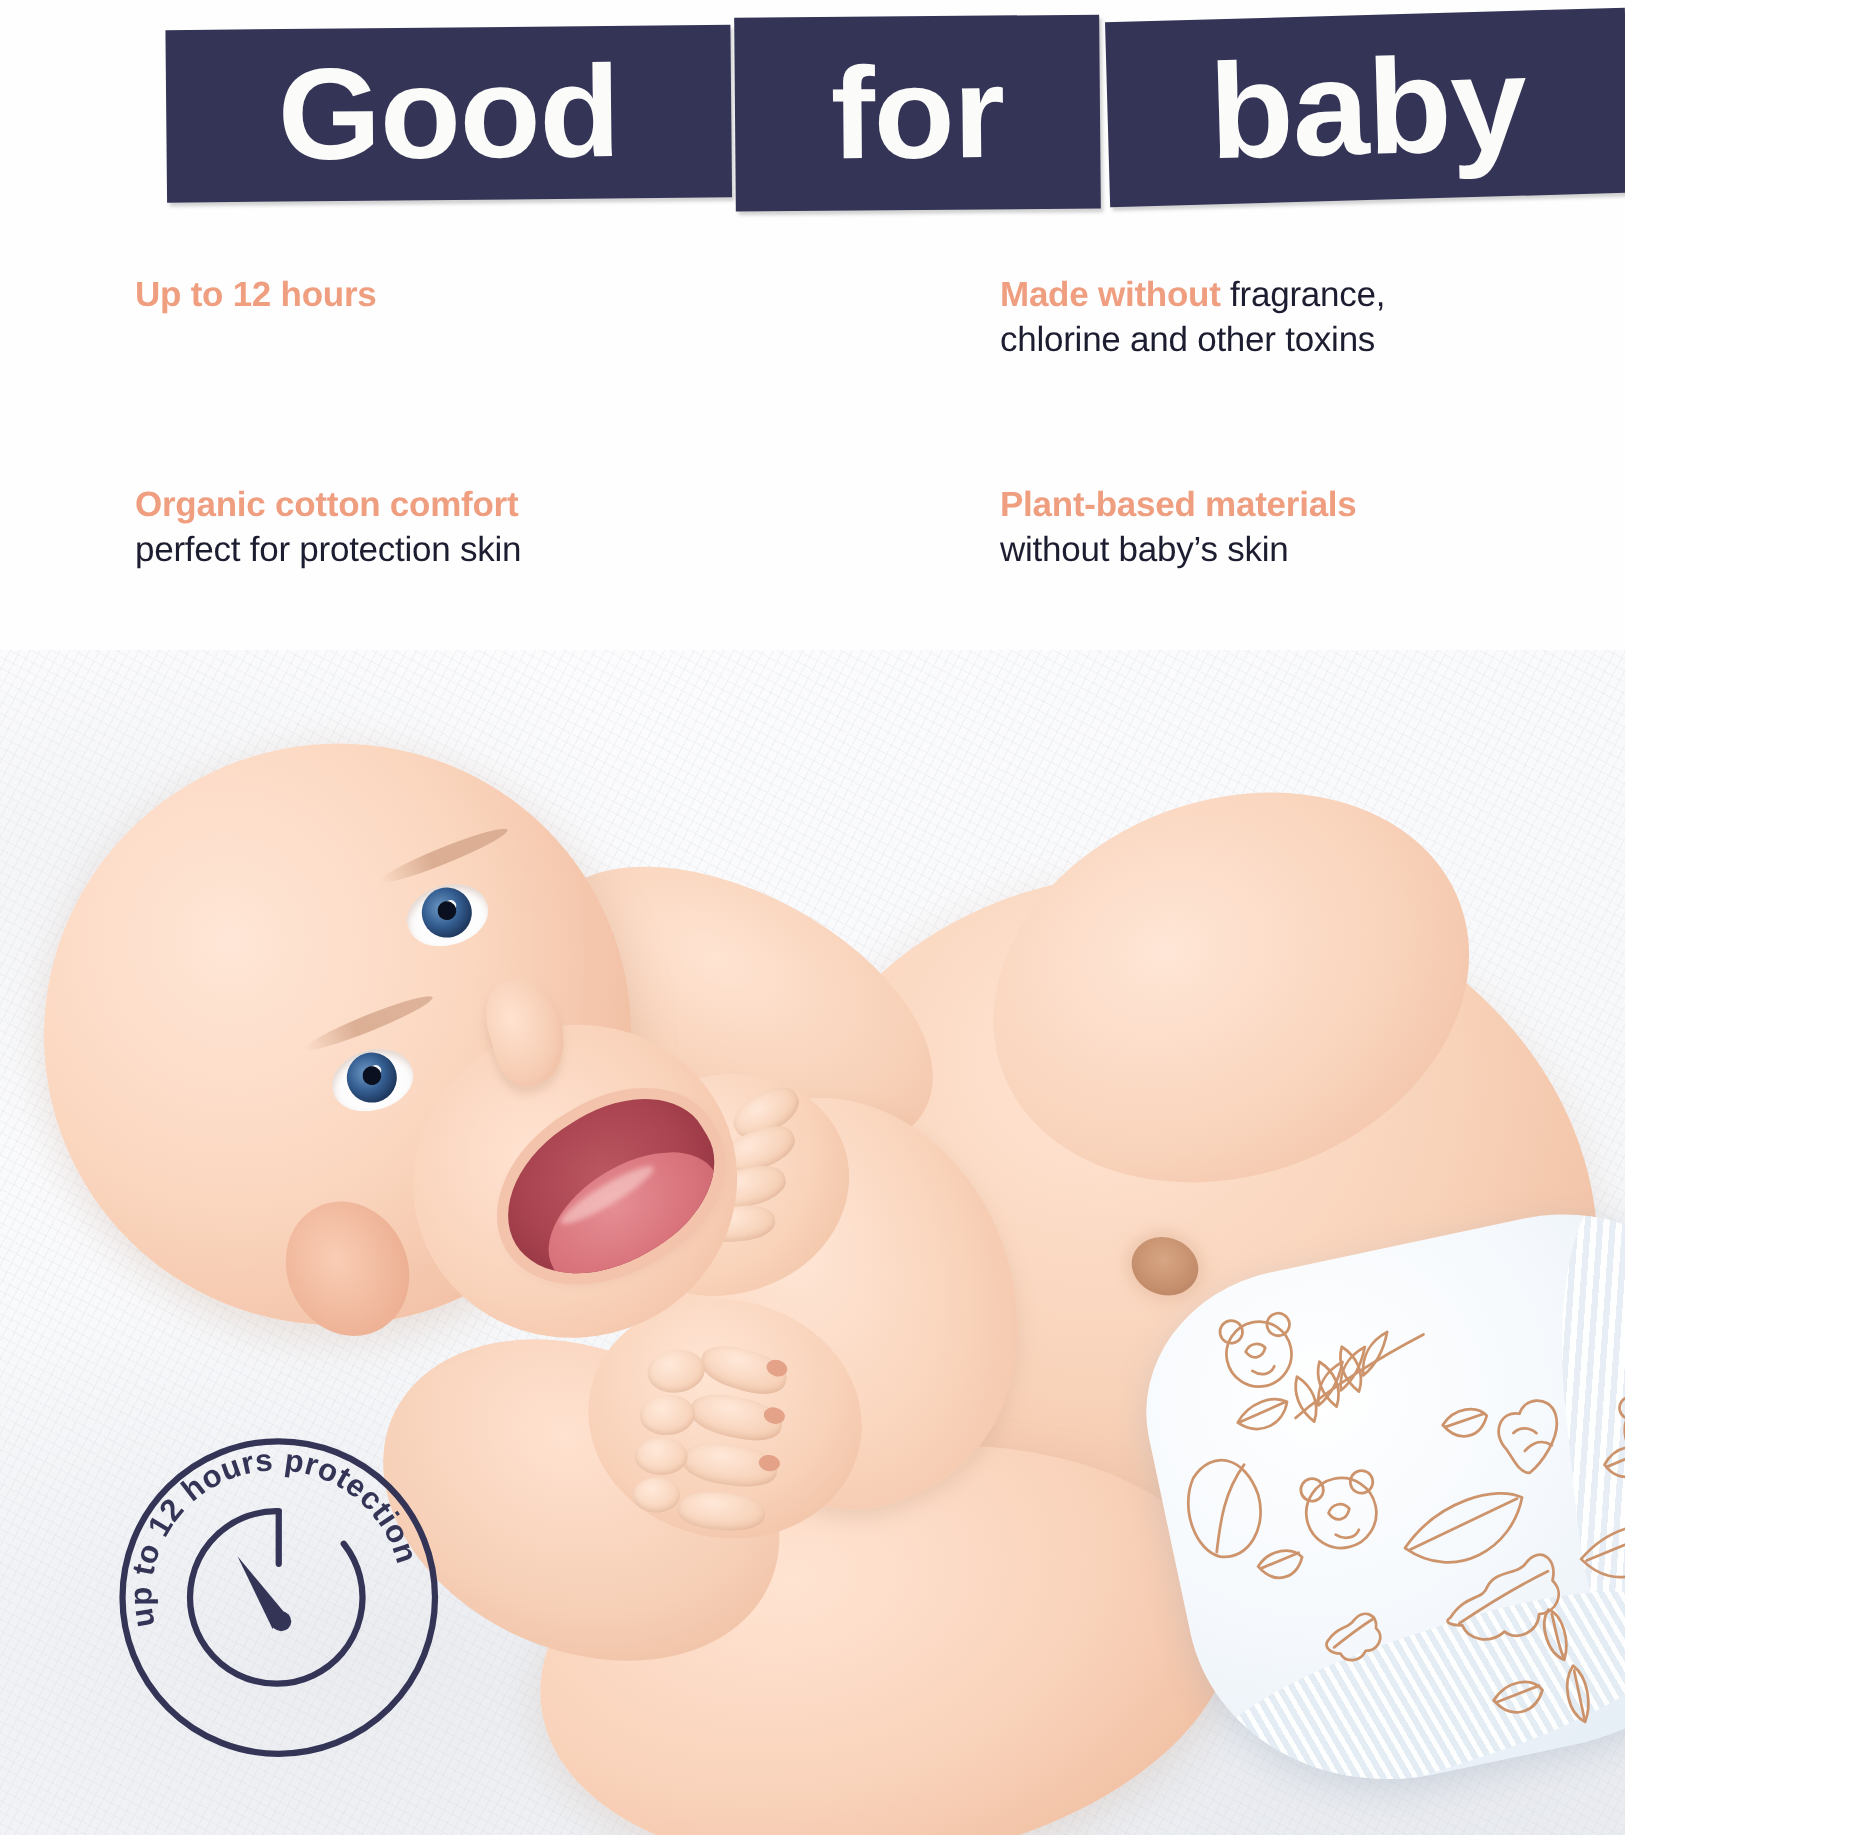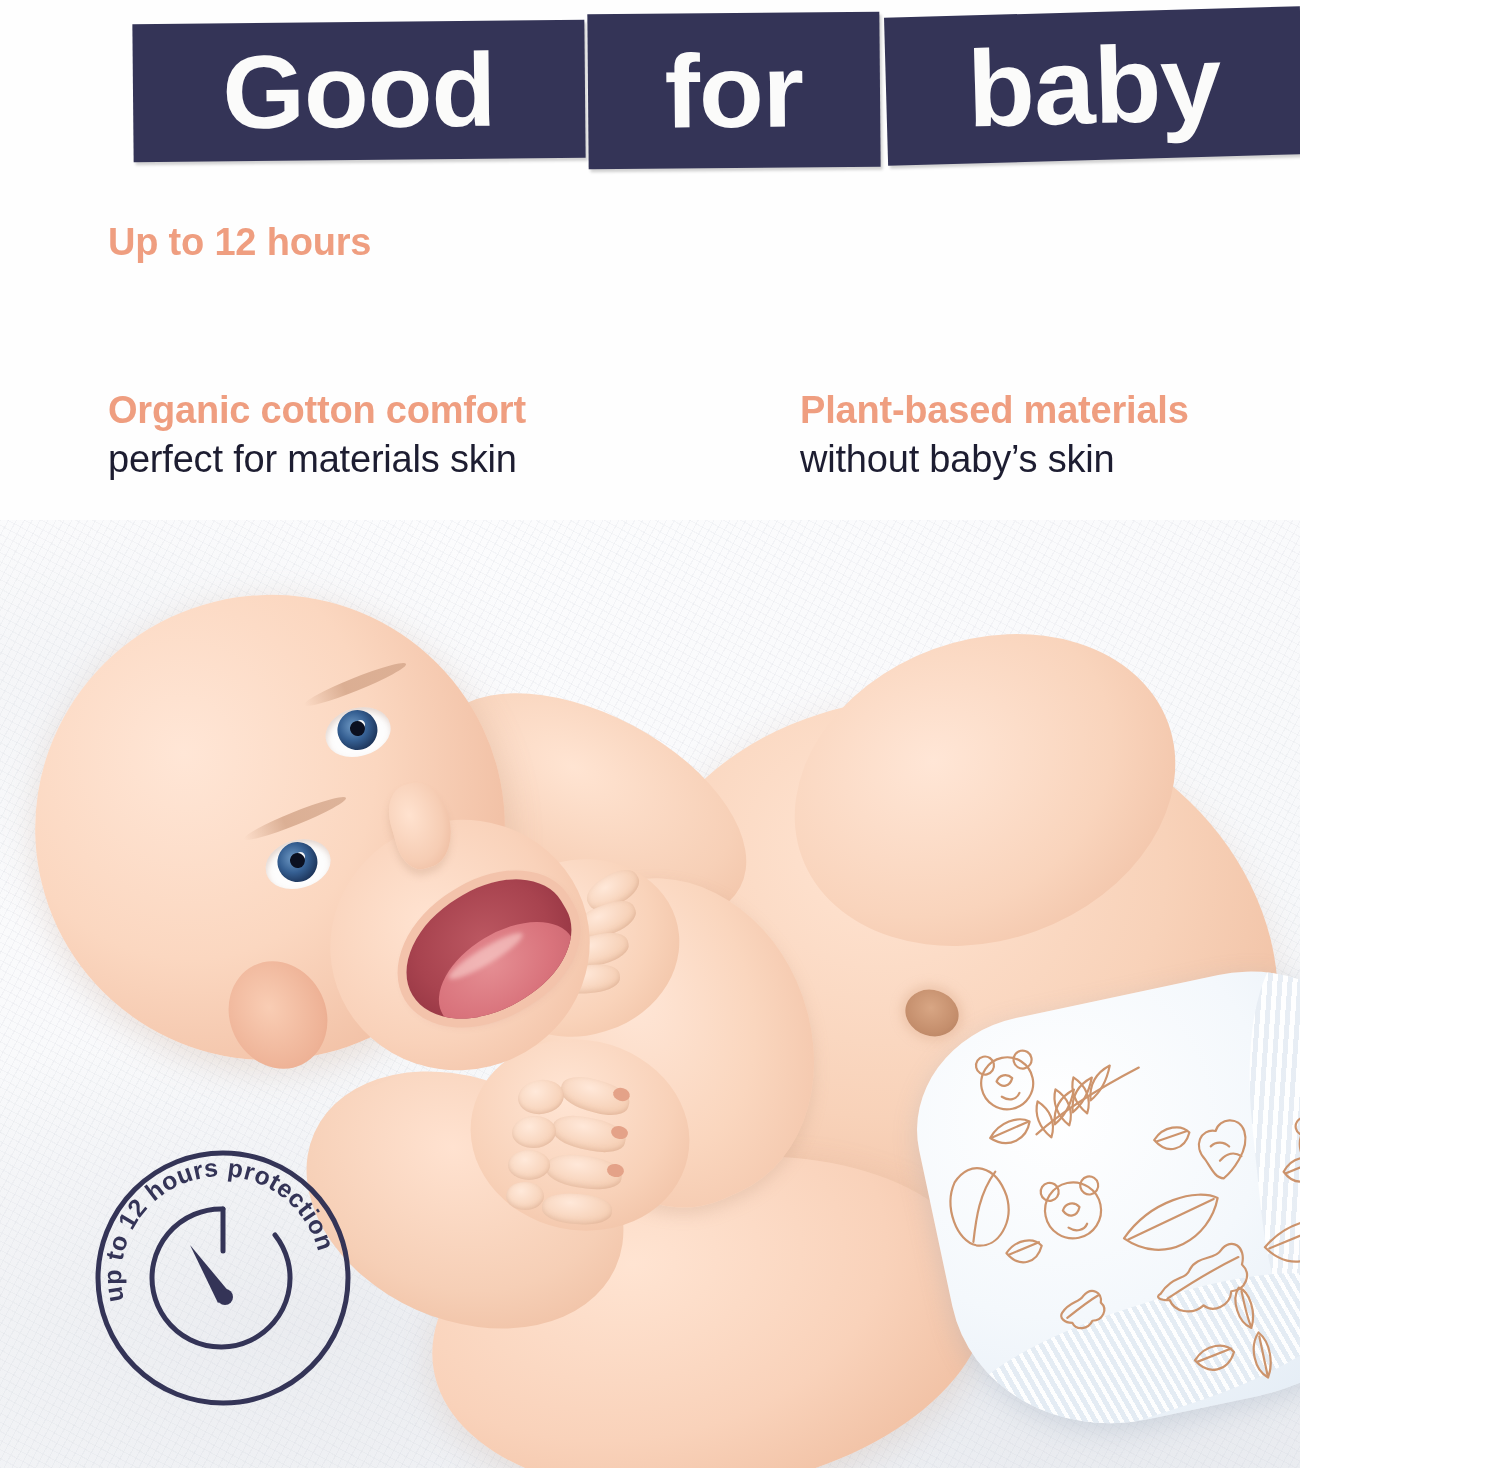--- a/index.html
+++ b/index.html
@@ -74,21 +74,21 @@
     position: absolute;
     width: 600px;
   }
   .f-col-left  { left: 108px; }
   .f-col-right { left: 800px; }
   .f-row-top    { top: 0px; }
   .f-row-bottom { top: 168px; }
 
   .feature p {
     margin: 0;
-    font-size: 38px;
+    font-size: 28px;
     line-height: 1.28;
     color: #1d1d31;
     font-weight: 400;
     letter-spacing: -0.2px;
   }
   .feature .accent {
     color: #ef9e80;
     font-weight: bold;
   }
   .f-line2 {
@@ -383,25 +383,31 @@
   </div>
 
   <div class="features">
 
     <div class="feature f-col-left f-row-top">
       <p>
         <span class="accent">Up to 12 hours</span><span></span>
       </p>
     </div>
 
+    <div class="feature f-col-right f-row-top">
+      <p>
+        <span class="accent">Made without</span><span> fragrance,</span>
+        <span class="f-line2">chlorine and other toxins</span>
+      </p>
+    </div>
 
     <div class="feature f-col-left f-row-bottom">
       <p>
         <span class="accent">Organic cotton comfort</span><span></span>
-        <span class="f-line2">perfect for materials skin</span>
+        <span class="f-line2">perfect for protection skin</span>
       </p>
     </div>
 
     <div class="feature f-col-right f-row-bottom">
       <p>
         <span class="accent">Plant-based materials</span><span></span>
         <span class="f-line2">without baby’s skin</span>
       </p>
     </div>
 

